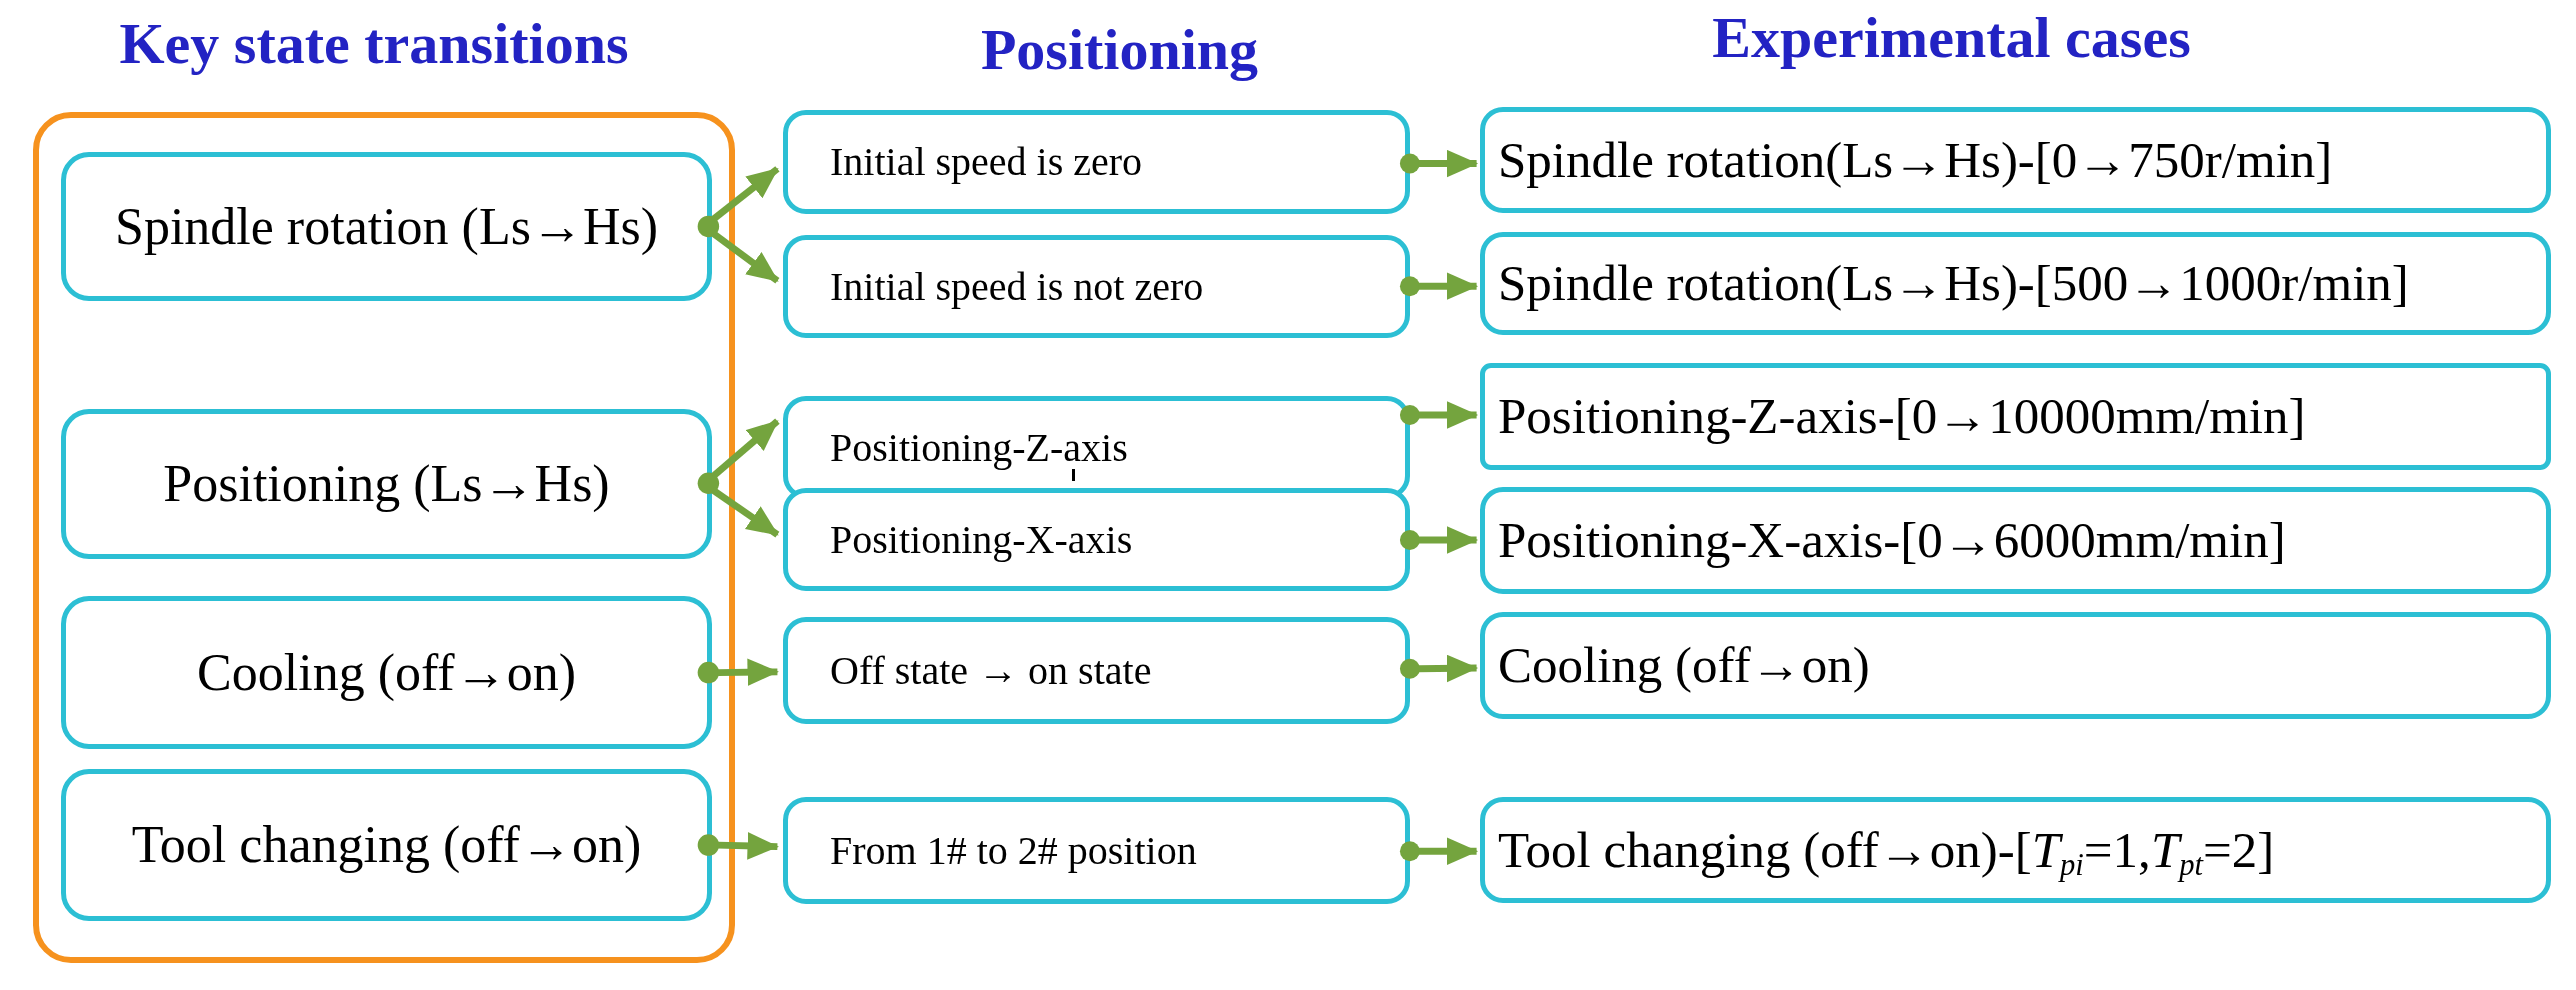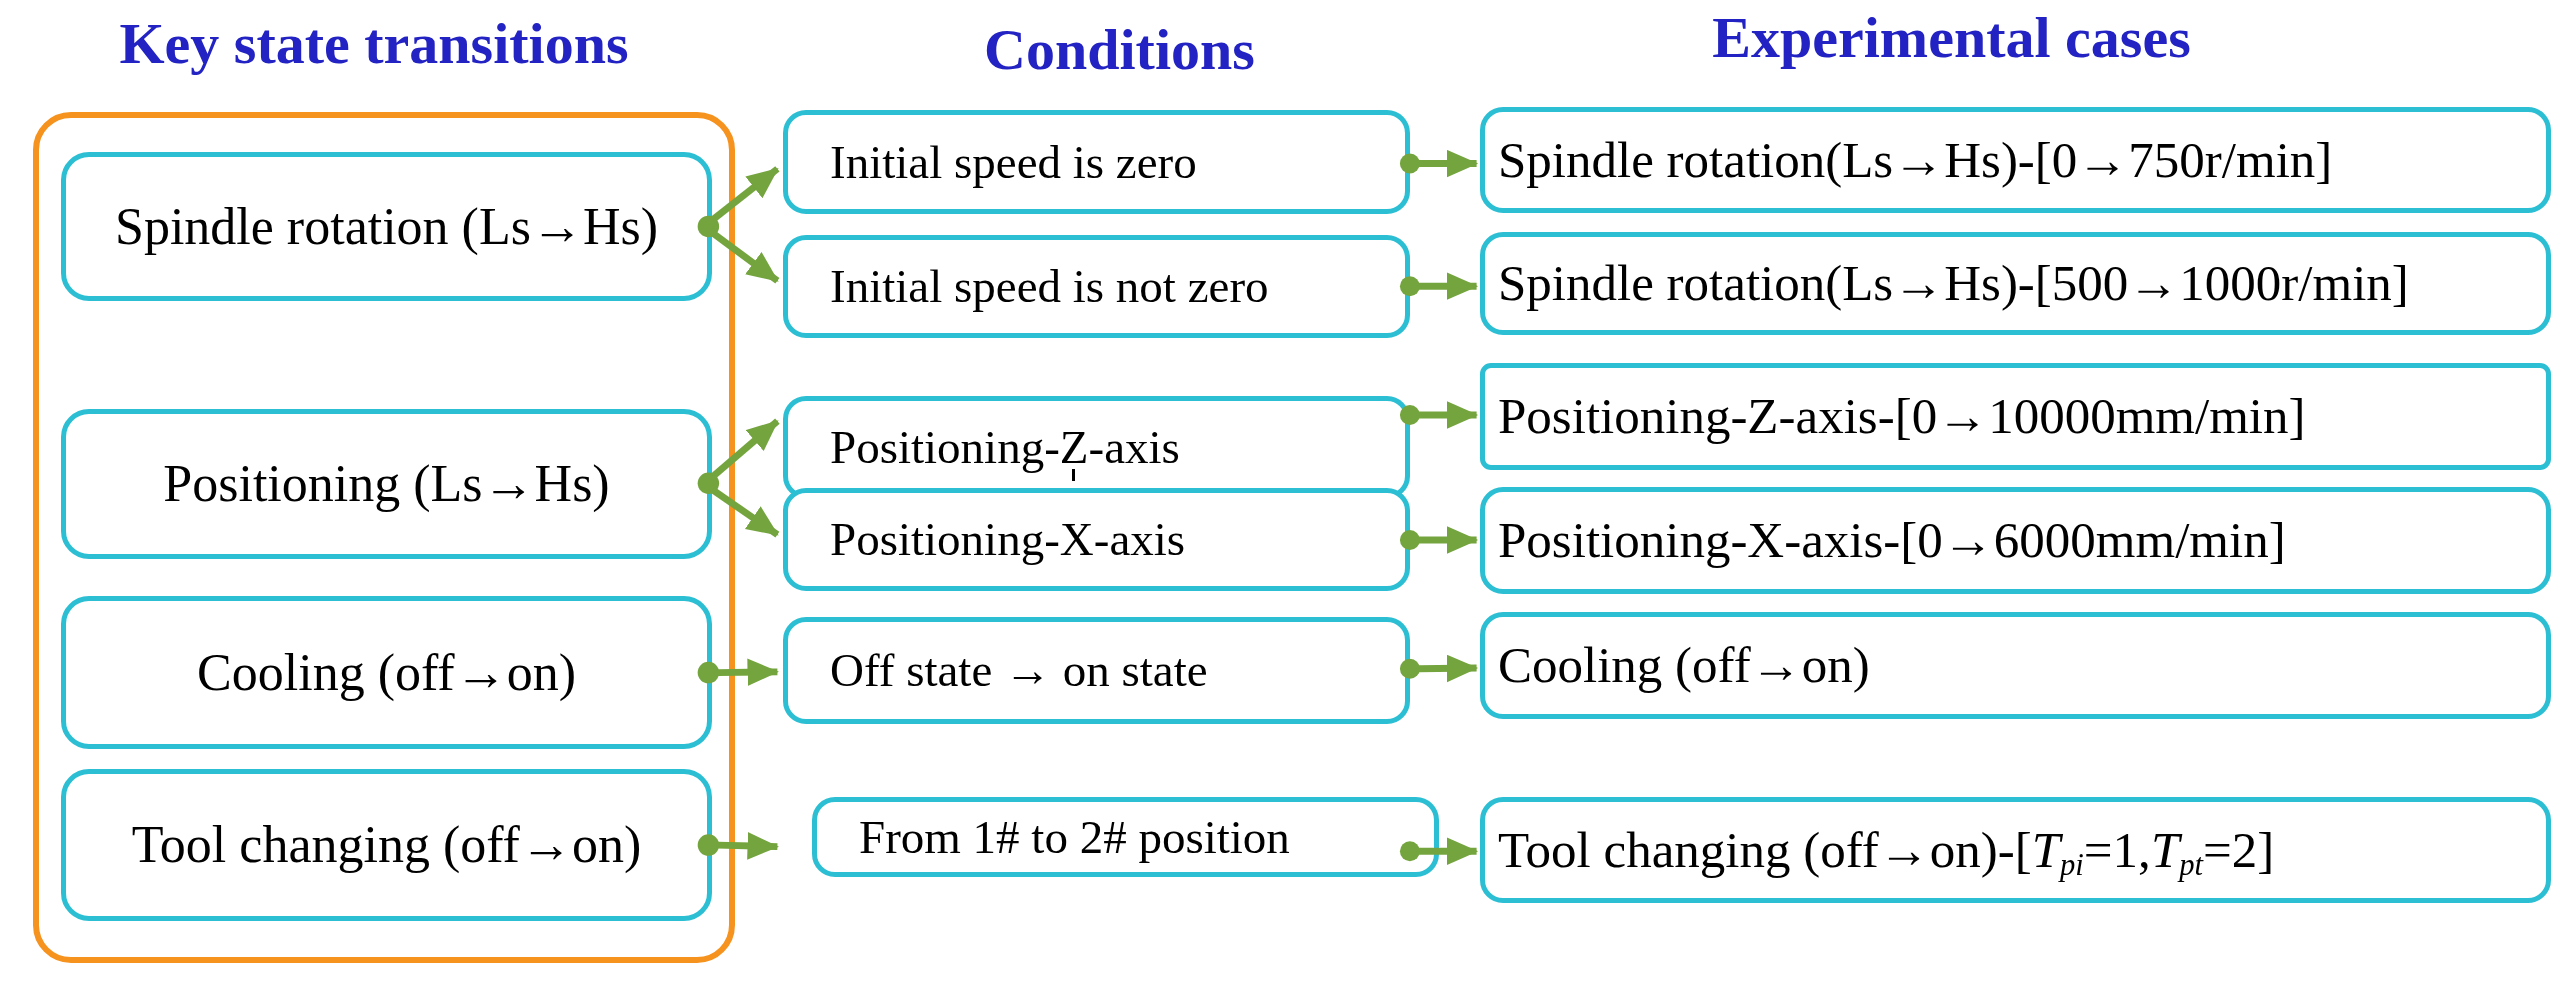--- a/index.html
+++ b/index.html
@@ -26,57 +26,57 @@
     position:absolute;left:33px;top:112px;width:702px;height:851px;
     border:6.1px solid var(--color-group_border);border-radius:38px;
     box-sizing:border-box;background:transparent;
   }
   .node{
     position:absolute;box-sizing:border-box;background:#fff;
     border:5.4px solid var(--color-box_border);
     display:flex;align-items:center;white-space:nowrap;line-height:1;
   }
   .node-left{border-radius:28px;justify-content:center;font-size:52px;}
-  .node-mid{border-radius:23px;padding-left:42px;font-size:47px;}
+  .node-mid{border-radius:23px;padding-left:42px;font-size:40px;}
   .node-right{border-radius:23px;padding-left:13px;font-size:51px;}
   .node sub{font-size:60%;line-height:0;vertical-align:-0.25em;}
 
   
   .b1{left:61px;top:152px;width:651px;height:149px;}
   .b2{left:61px;top:409px;width:651px;height:150px;}
   .b3{left:61px;top:596px;width:651px;height:153px;}
   .b4{left:61px;top:769px;width:651px;height:152px;}
   
   .m1{left:783px;top:110px;width:627px;height:104px;}
   .m2{left:783px;top:235px;width:627px;height:103px;}
   .m3{left:783px;top:365px;width:627px;height:103px;margin-top:31px;}
   .m4{left:783px;top:488px;width:627px;height:103px;}
   .m5{left:783px;top:617px;width:627px;height:107px;}
-  .m6{left:783px;top:797px;width:627px;height:80px;margin-left:29px;}
+  .m6{left:783px;top:797px;width:627px;height:107px;}
   
   .r1{left:1480px;top:107px;width:1071px;height:106px;}
   .r2{left:1480px;top:232px;width:1071px;height:103px;}
   .r3{left:1480px;top:363px;width:1071px;height:107px;border-radius:11px;}
   .r4{left:1480px;top:487px;width:1071px;height:107px;}
   .r5{left:1480px;top:612px;width:1071px;height:107px;}
   .r6{left:1480px;top:797px;width:1071px;height:106px;}
 
   .arrow-layer{position:absolute;left:0;top:0;width:2576px;height:991px;pointer-events:none;}
   .arrow-line{stroke:var(--color-arrow);stroke-width:9;fill:none;}
   .arrow-dot{fill:var(--color-arrow);}
   .arrow-head-shape{fill:var(--color-arrow);}
   .stray-tick{position:absolute;left:1072px;top:469px;width:3.1px;height:12.3px;background:#000;}
 </style>
 </head>
 <body>
 
 <div class="stage">
 
   <div class="col-header" style="left:46px;top:12.3px;width:656px;">Key state transitions</div>
-  <div class="col-header" style="left:851px;top:18.4px;width:537px;">Conditions</div>
+  <div class="col-header" style="left:851px;top:18.4px;width:537px;">Positioning</div>
   <div class="col-header" style="left:1641px;top:6.1px;width:621px;">Experimental cases</div>
 
   <div class="group-frame"></div>
 
   <div class="node node-left b1">
     <span>Spindle rotation (Ls→Hs)</span>
   </div>
   <div class="node node-left b2">
     <span>Positioning (Ls→Hs)</span>
   </div>

